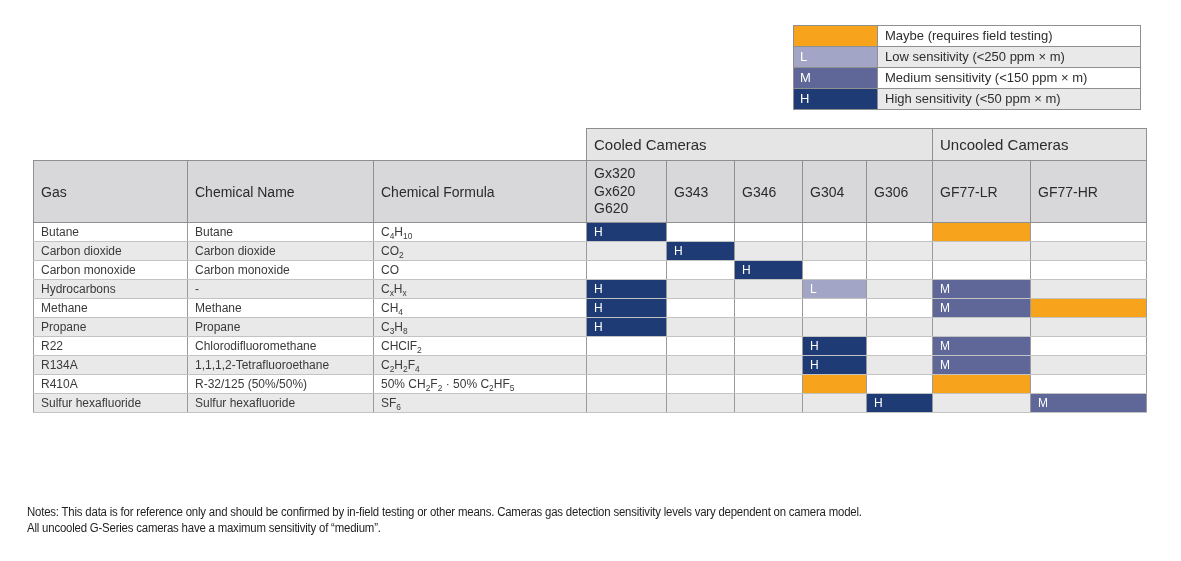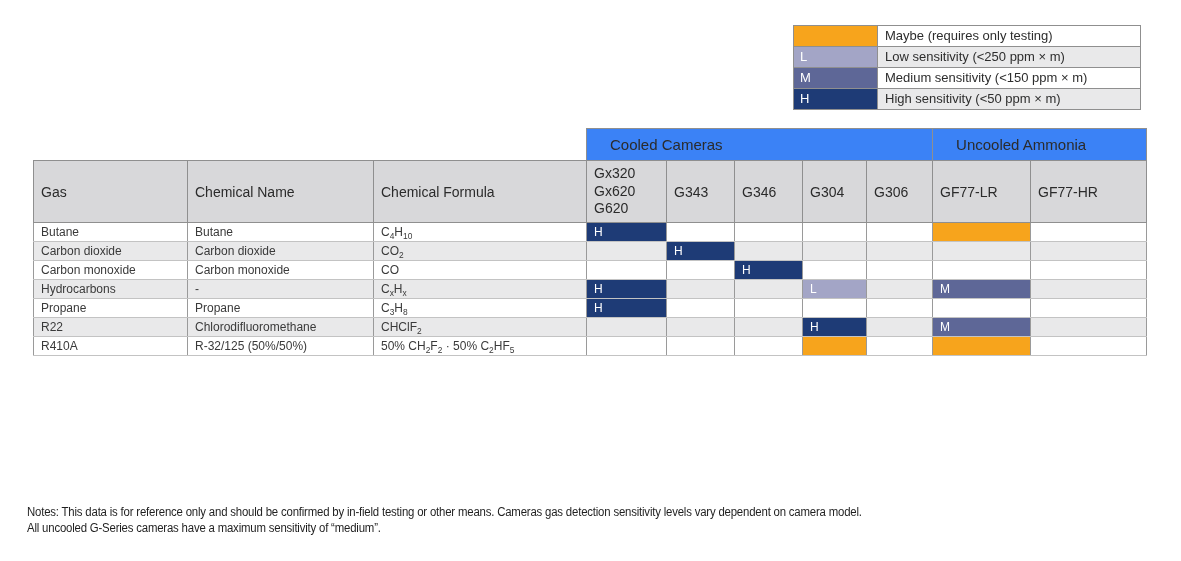--- a/index.html
+++ b/index.html
@@ -25,22 +25,22 @@
 
   
   .gastable {
     position: absolute; left: 33px; top: 128px; width: 1113px;
     border-collapse: collapse; table-layout: fixed;
   }
   .gastable td { overflow: hidden; }
   tr.group-row { height: 32px; }
   tr.group-row td.blank { border: none; background: #ffffff; }
   tr.group-row td.group {
-    background: #3b82f6; border: 1px solid #8f8f8f;
-    font-size: 15px; color: #2b2b2b; padding-left: 23px;
+    background: #e5e5e5; border: 1px solid #8f8f8f;
+    font-size: 15px; color: #2b2b2b; padding-left: 7px;
   }
   tr.head-row { height: 62px; }
   tr.head-row td {
     background: #d8d8da; border: 1px solid #8f8f8f;
     font-size: 14px; color: #2b2b2b; padding-left: 7px;
     vertical-align: middle;
   }
   td.camera-multi { white-space: pre-line; line-height: 1.25; }
   tbody tr { height: 19px; background: #ffffff; }
   tbody tr:nth-child(even) { background: #e9e9ea; }
@@ -60,21 +60,21 @@
     transform: scaleX(0.95); transform-origin: 0 0;
   }
 </style>
 </head>
 <body>
 
 <table class="legend">
   <tbody>
     <tr>
       <td class="swatch" style="background: rgb(247, 164, 28);"></td>
-      <td class="lab">Maybe (requires only testing)</td>
+      <td class="lab">Maybe (requires field testing)</td>
     </tr>
     <tr>
       <td class="swatch" style="background: rgb(163, 165, 198);">L</td>
       <td class="lab">Low sensitivity (&lt;250 ppm × m)</td>
     </tr>
     <tr>
       <td class="swatch" style="background: rgb(94, 103, 151);">M</td>
       <td class="lab">Medium sensitivity (&lt;150 ppm × m)</td>
     </tr>
     <tr>
@@ -94,21 +94,21 @@
       <col style="width:68px">
     <col style="width:64px">
       <col style="width:66px">
       <col style="width:98px">
       <col style="width:116px">
   </colgroup>
   <thead>
     <tr class="group-row">
       <td class="blank" colspan="3"></td>
       <td class="group" colspan="5">Cooled Cameras</td>
-      <td class="group" colspan="2">Uncooled Ammonia</td>
+      <td class="group" colspan="2">Uncooled Cameras</td>
     </tr>
     <tr class="head-row">
       <td>Gas</td>
       <td>Chemical Name</td>
       <td>Chemical Formula</td>
       <td class="camera-multi">Gx320
 Gx620
 G620</td>
       <td>G343</td>
       <td>G346</td>
@@ -161,20 +161,32 @@
         <td>C<sub>x</sub>H<sub>x</sub></td>
         <td class="sens" style="background: rgb(30, 59, 118);">H</td>
         <td></td>
         <td></td>
         <td class="sens" style="background: rgb(163, 165, 198);">L</td>
         <td></td>
         <td class="sens" style="background: rgb(94, 103, 151);">M</td>
         <td></td>
       </tr>
       <tr>
+        <td>Methane</td>
+        <td>Methane</td>
+        <td>CH<sub>4</sub></td>
+        <td class="sens" style="background: rgb(30, 59, 118);">H</td>
+        <td></td>
+        <td></td>
+        <td></td>
+        <td></td>
+        <td class="sens" style="background: rgb(94, 103, 151);">M</td>
+        <td class="sens" style="background: rgb(247, 164, 28);"></td>
+      </tr>
+      <tr>
         <td>Propane</td>
         <td>Propane</td>
         <td>C<sub>3</sub>H<sub>8</sub></td>
         <td class="sens" style="background: rgb(30, 59, 118);">H</td>
         <td></td>
         <td></td>
         <td></td>
         <td></td>
         <td></td>
         <td></td>
@@ -185,30 +197,54 @@
         <td>CHClF<sub>2</sub></td>
         <td></td>
         <td></td>
         <td></td>
         <td class="sens" style="background: rgb(30, 59, 118);">H</td>
         <td></td>
         <td class="sens" style="background: rgb(94, 103, 151);">M</td>
         <td></td>
       </tr>
       <tr>
+        <td>R134A</td>
+        <td>1,1,1,2-Tetrafluoroethane</td>
+        <td>C<sub>2</sub>H<sub>2</sub>F<sub>4</sub></td>
+        <td></td>
+        <td></td>
+        <td></td>
+        <td class="sens" style="background: rgb(30, 59, 118);">H</td>
+        <td></td>
+        <td class="sens" style="background: rgb(94, 103, 151);">M</td>
+        <td></td>
+      </tr>
+      <tr>
         <td>R410A</td>
         <td>R-32/125 (50%/50%)</td>
         <td>50% CH<sub>2</sub>F<sub>2</sub> · 50% C<sub>2</sub>HF<sub>5</sub></td>
         <td></td>
         <td></td>
         <td></td>
         <td class="sens" style="background: rgb(247, 164, 28);"></td>
         <td></td>
         <td class="sens" style="background: rgb(247, 164, 28);"></td>
         <td></td>
+      </tr>
+      <tr>
+        <td>Sulfur hexafluoride</td>
+        <td>Sulfur hexafluoride</td>
+        <td>SF<sub>6</sub></td>
+        <td></td>
+        <td></td>
+        <td></td>
+        <td></td>
+        <td class="sens" style="background: rgb(30, 59, 118);">H</td>
+        <td></td>
+        <td class="sens" style="background: rgb(94, 103, 151);">M</td>
       </tr>
     </tbody>
 </table>
 
 <div class="notes">
   <div>Notes: This data is for reference only and should be confirmed by in-field testing or other means. Cameras gas detection sensitivity levels vary dependent on camera model.</div>
   <div>All uncooled G-Series cameras have a maximum sensitivity of “medium”.</div>
 </div>
 
 </body></html>

